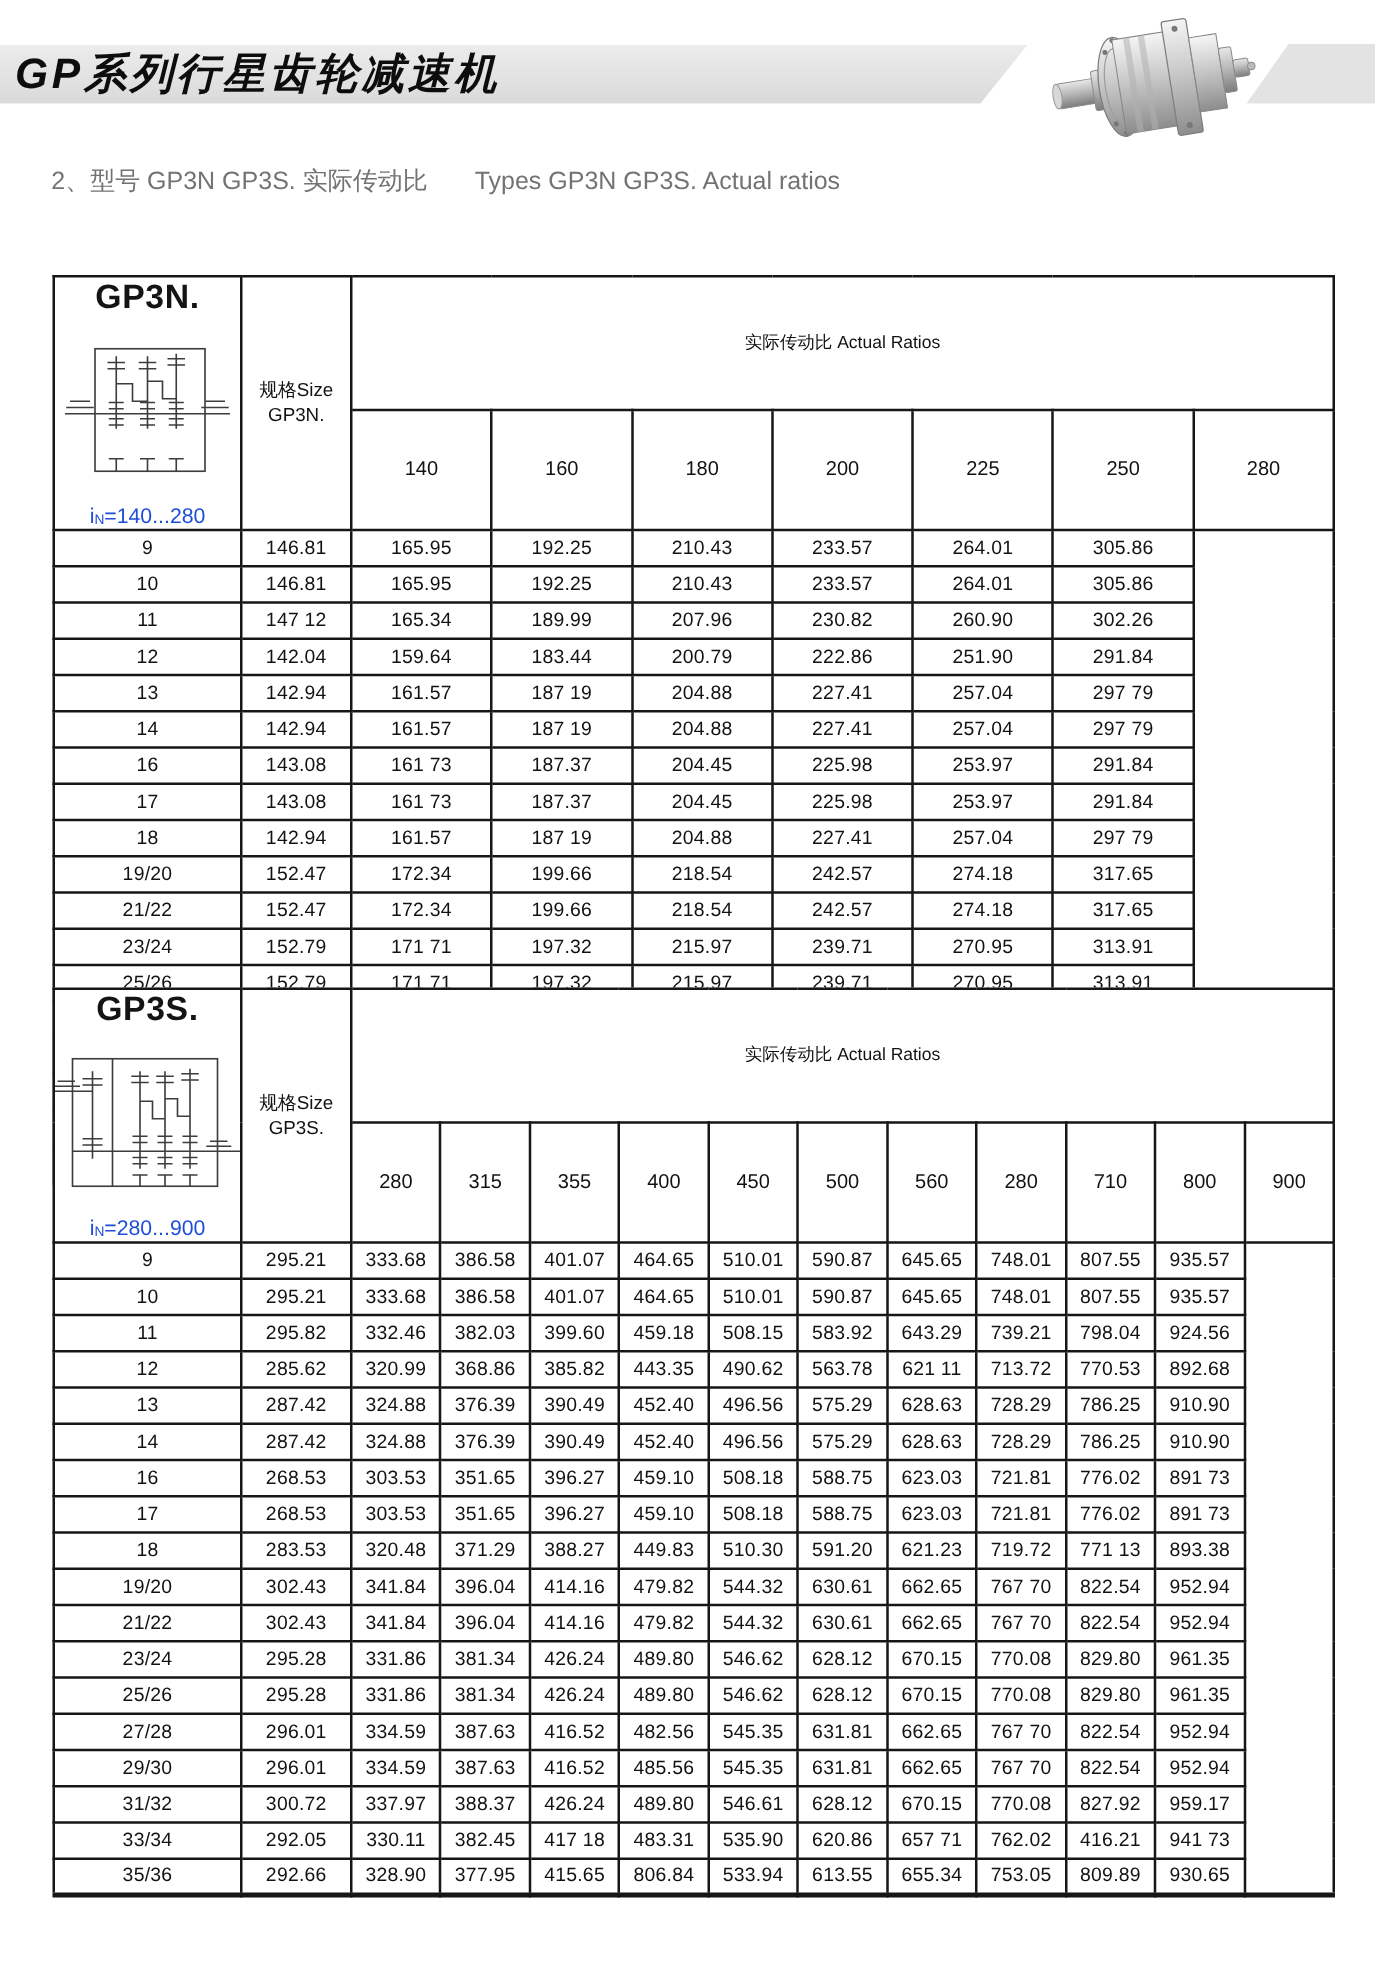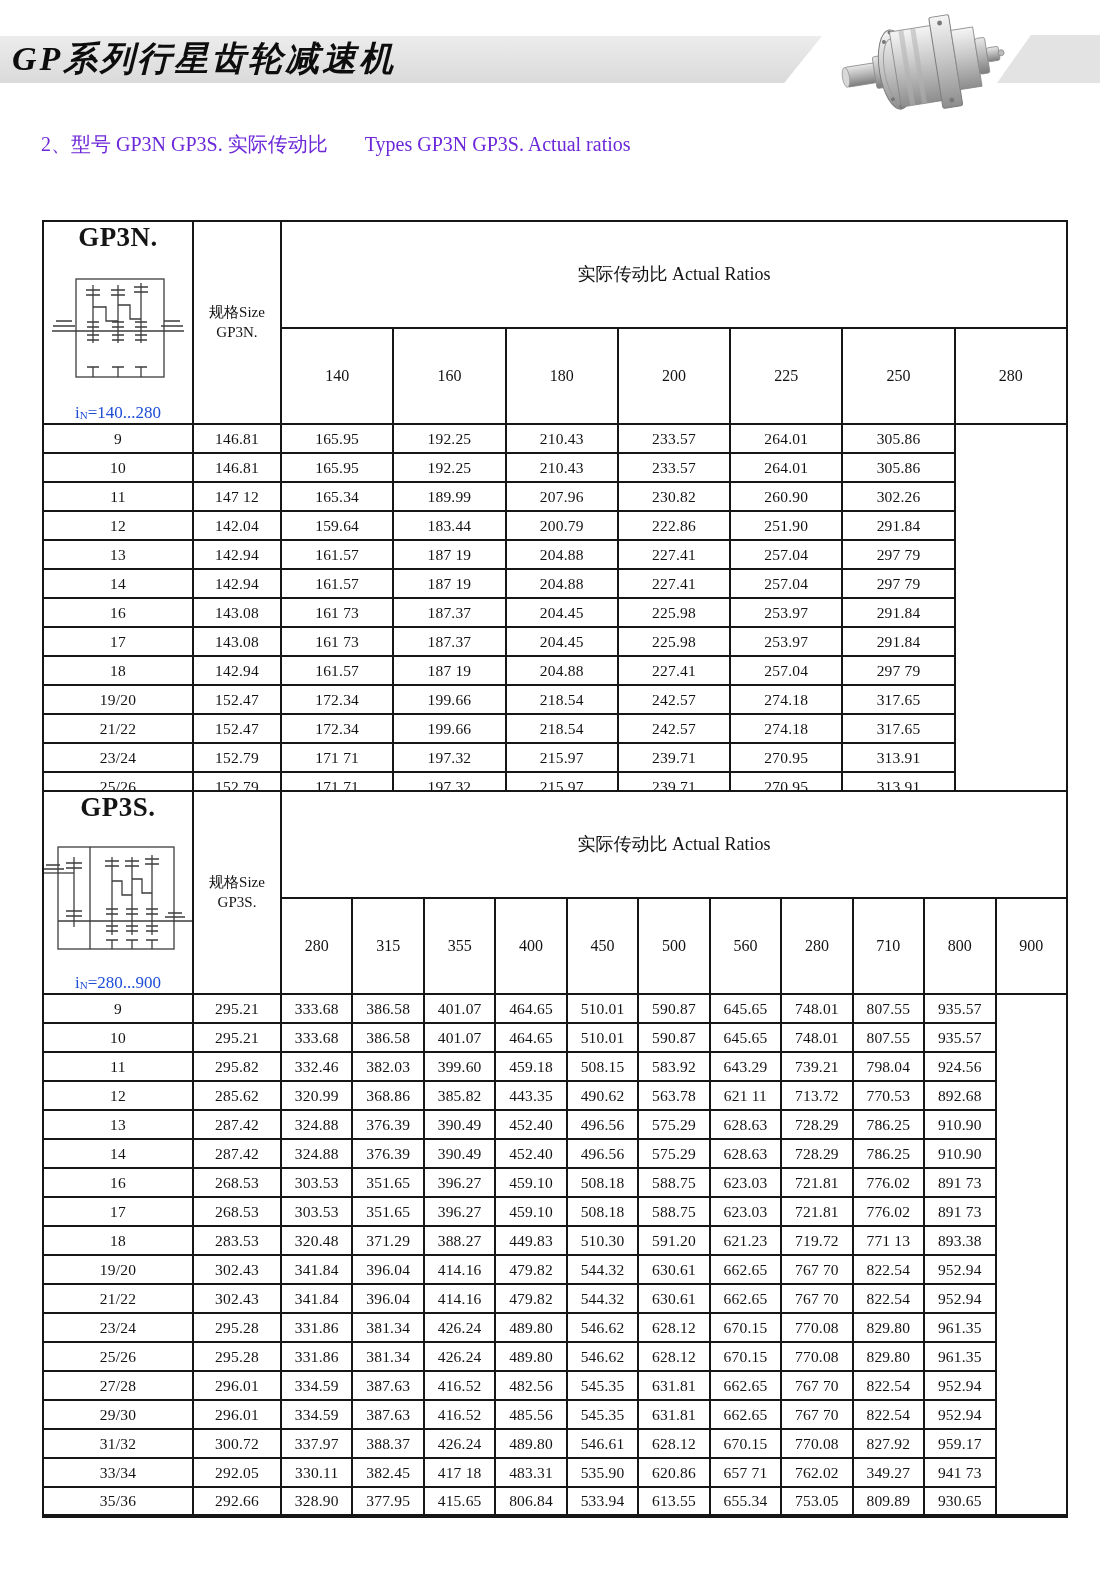--- a/index.html
+++ b/index.html
@@ -1,57 +1,57 @@
 <!DOCTYPE html>
 <html><head>
 <meta charset="utf-8">
 <style>
   html,body { margin:0; padding:0; background:#ffffff; }
   .page {
     position:relative; width:1100px; height:1583px; background:#ffffff;
-    font-family:Liberation Serif, serif; overflow:hidden; color:#121212;
+    font-family:Liberation Sans, sans-serif; overflow:hidden; color:#121212;
   }
 
   
   .banner-band {
     position:absolute; top:36px; left:0; width:822px; height:47px;
     background:linear-gradient(#ececec,#dadada);
     clip-path:polygon(0 0,100% 0,95.4% 100%,0 100%);
   }
   .banner-band h1 {
     margin:0; padding-left:12px; font-size:34px; line-height:46px;
     font-style:italic; font-weight:bold; letter-spacing:3px; color:#0d0d0d;
     white-space:nowrap;
   }
   .deco-shape {
     position:absolute; top:35px; left:997px; width:103px; height:48px;
     background:#e3e3e3; clip-path:polygon(33% 0,100% 0,100% 100%,0 100%);
   }
   .gear-photo { position:absolute; top:5px; left:838px; }
-  .subtitle { position:absolute; top:131px; left:41px; font-size:20px; color:#6d28d9; white-space:nowrap; }
+  .subtitle { position:absolute; top:131px; left:41px; font-size:20px; color:#737373; white-space:nowrap; }
   .subtitle .en { margin-left:32px; }
 
   
   table.ratio-table {
     position:absolute; left:42px; width:1026px;
     border-collapse:collapse; table-layout:fixed; background:#fff;
     border:2px solid #161616; border-bottom-width:4px;
   }
   #table-gp3n { top:172px;margin-top:48px; }
   #table-gp3s { top:790px; }
   col.col-model { width:150px; }
   col.col-size  { width:88px; }
   .ratio-table th, .ratio-table td {
     border:2px solid #161616; text-align:center; vertical-align:middle;
     padding:0; font-weight:normal; color:#121212;
   }
   .ratio-table thead tr:first-child { height:31px; }
   .ratio-table tr.col-headers { height:28px;border-radius:30px; }
   .ratio-table tbody tr { height:29px; }
-  .ratios-header { font-size:18px; }
+  .ratios-header { font-size:14px; }
   .col-headers th { font-size:16px; }
   .size-header { font-size:15px; line-height:1.3; }
   .ratio-table tbody td { font-size:15.5px; letter-spacing:0.2px; }
 
   .model-cell { vertical-align:middle; background:#fff; }
   .model-inner { display:flex; flex-direction:column; align-items:center; }
   .model-label { font-size:27px; font-weight:bold; color:#141414; margin-bottom:12px; letter-spacing:0.5px; }
   .schematic { display:block; margin:0 auto; }
   .range-label { font-size:17px; margin-top:10px; color:#1d4ed8; white-space:nowrap; }
   .range-label .sub { font-size:11px; vertical-align:-1px; }
@@ -655,21 +655,21 @@
           <td>33/34</td>
           <td>292.05</td>
           <td>330.11</td>
           <td>382.45</td>
           <td>417 18</td>
           <td>483.31</td>
           <td>535.90</td>
           <td>620.86</td>
           <td>657 71</td>
           <td>762.02</td>
-          <td>349.27</td>
+          <td>416.21</td>
           <td>941 73</td>
         </tr>
         <tr>
           <td>35/36</td>
           <td>292.66</td>
           <td>328.90</td>
           <td>377.95</td>
           <td>415.65</td>
           <td>806.84</td>
           <td>533.94</td>

